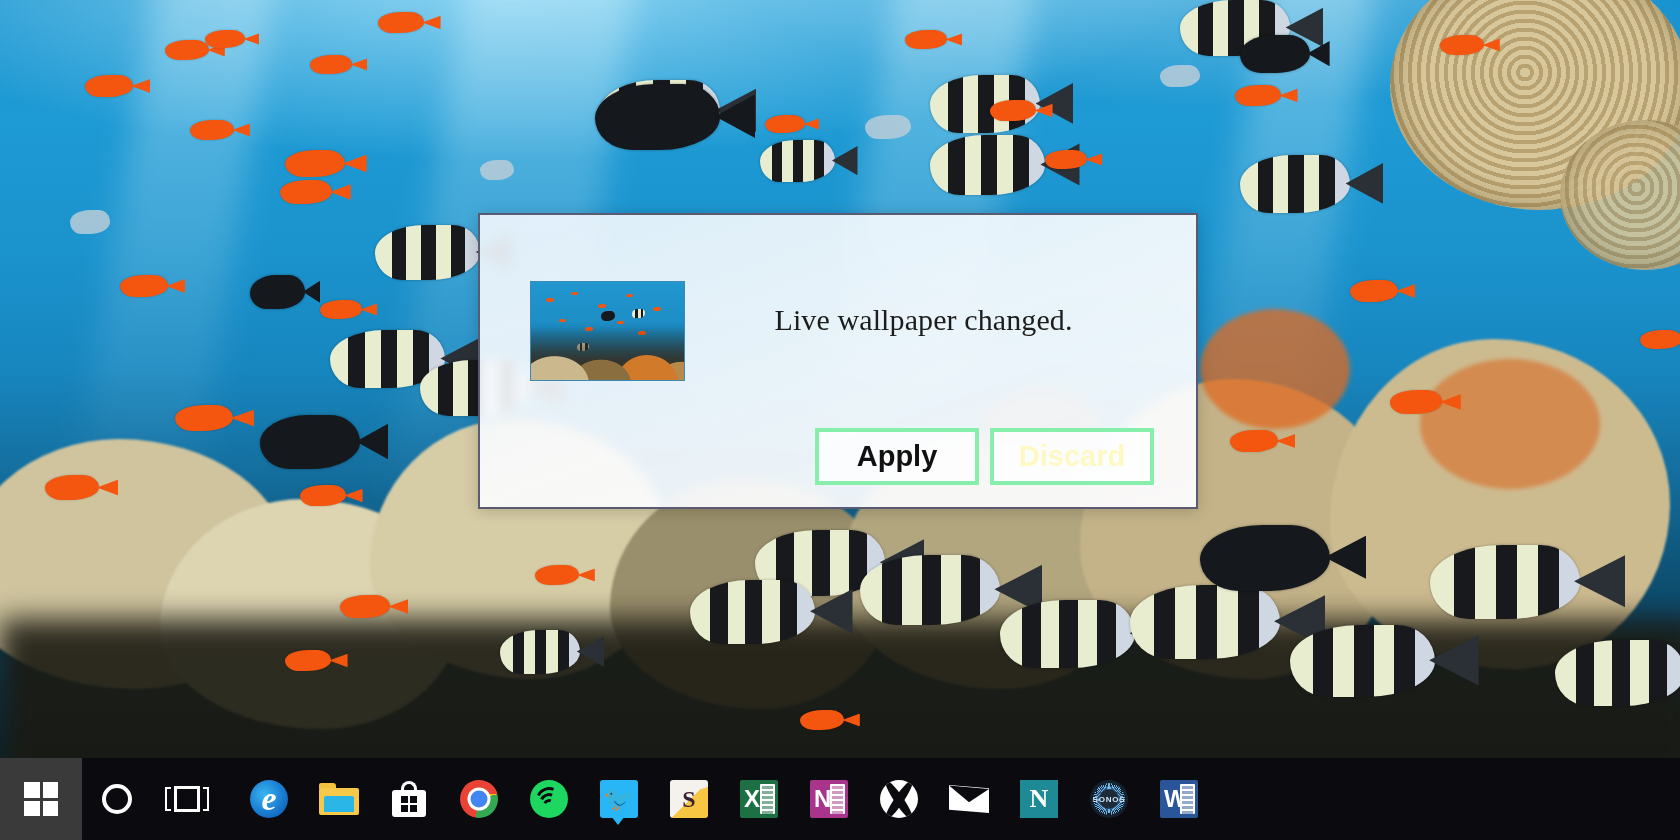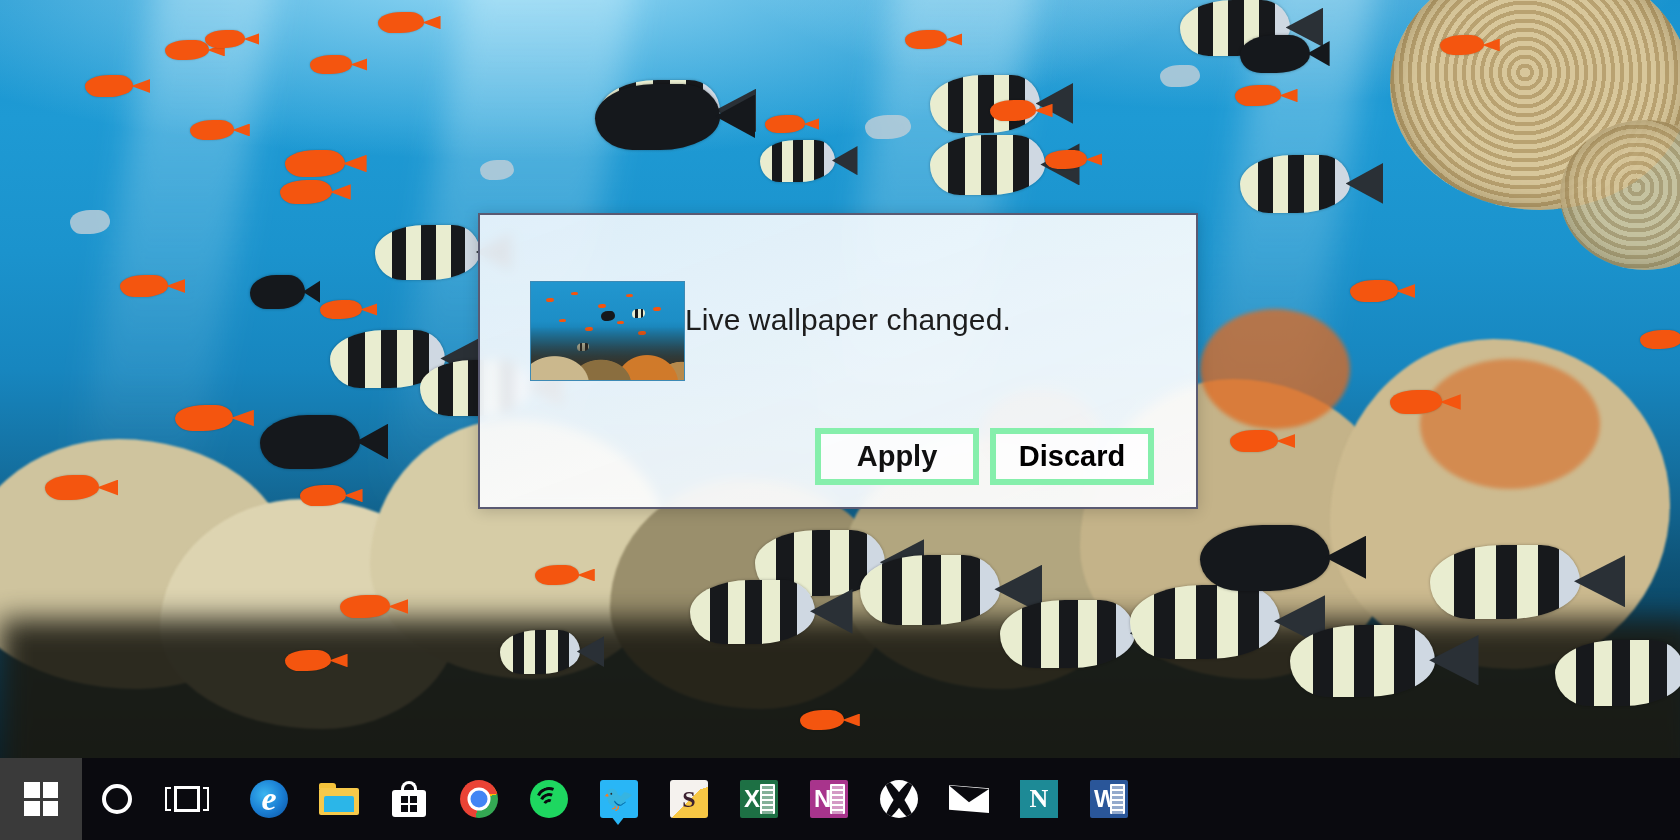--- a/index.html
+++ b/index.html
@@ -181,50 +181,52 @@
       linear-gradient(180deg, rgba(20,60,80,0) 0%, #3a3326 70%, #241f16 100%);
     filter: blur(.6px);
   }
   .thumb i {
     position: absolute;
     border-radius: 50% 25% 50% 25% / 50%;
   }
 
   .message {
     flex: 1;
+    text-align: center;
     font-size: 30px;
     color: #1d1d1d;
     line-height: 1.1;
     padding: 22px 34px 0 0;
     letter-spacing: .1px;
+    font-family: Liberation Serif, serif;
   }
 
   .dialog-actions {
     position: absolute;
     right: 42px;
     bottom: 22px;
     display: flex;
     gap: 11px;
   }
   .btn {
     min-width: 164px;
     height: 57px;
-    border: 6px solid #86efac;
+    border: 4px solid #86efac;
     background: rgba(255,255,255,.80);
     font-size: 29px;
     font-weight: bold;
     display: flex;
     align-items: center;
     justify-content: center;
     cursor: pointer;
     font-family: "Liberation Sans", sans-serif;
     padding: 0 12px;
   }
   .btn.primary { color: #111111; }
-  .btn.secondary { color: #000000; }
+  .btn.secondary { color: #fef9c3; }
 
   
   .taskbar {
     position: absolute;
     left: 0; right: 0; bottom: 0;
     height: 82px;
     background: #0a0a0f;
     display: flex;
     align-items: center;
   }
@@ -769,20 +771,25 @@
     <div class="tb-item">
       <div class="mail"></div>
     </div>
 
     <div class="tb-item">
       <div class="nitro">
         <span>N</span>
       </div>
     </div>
 
+    <div class="tb-item">
+      <div class="sonos">
+        <span>SONOS</span>
+      </div>
+    </div>
 
     <div class="tb-item">
       <div class="msoffice word">
         <span class="letter">W</span>
         <div class="sheet">
             <span></span>
             <span></span>
             <span></span>
             <span></span>
             <span></span>

